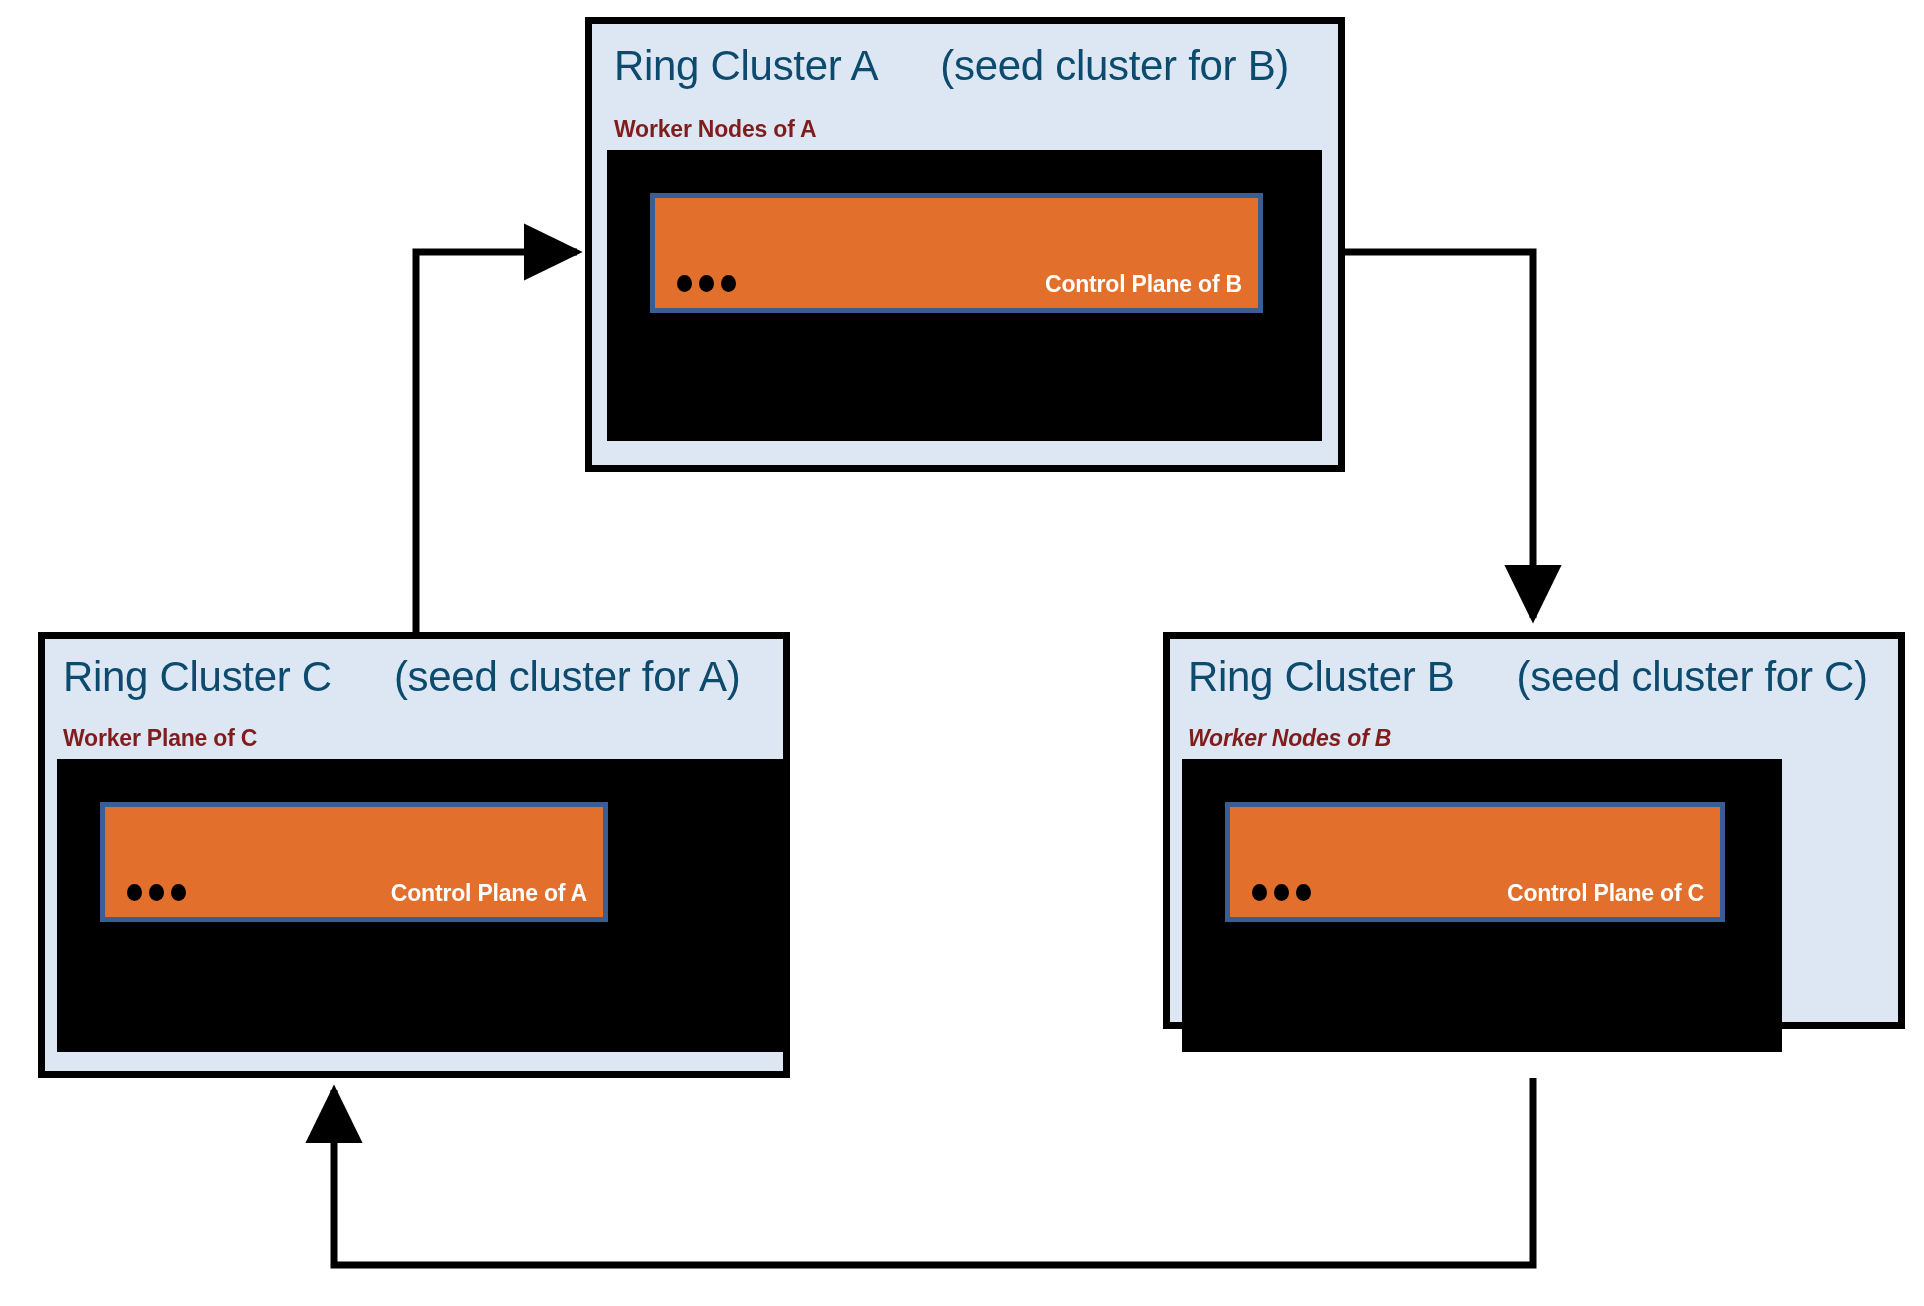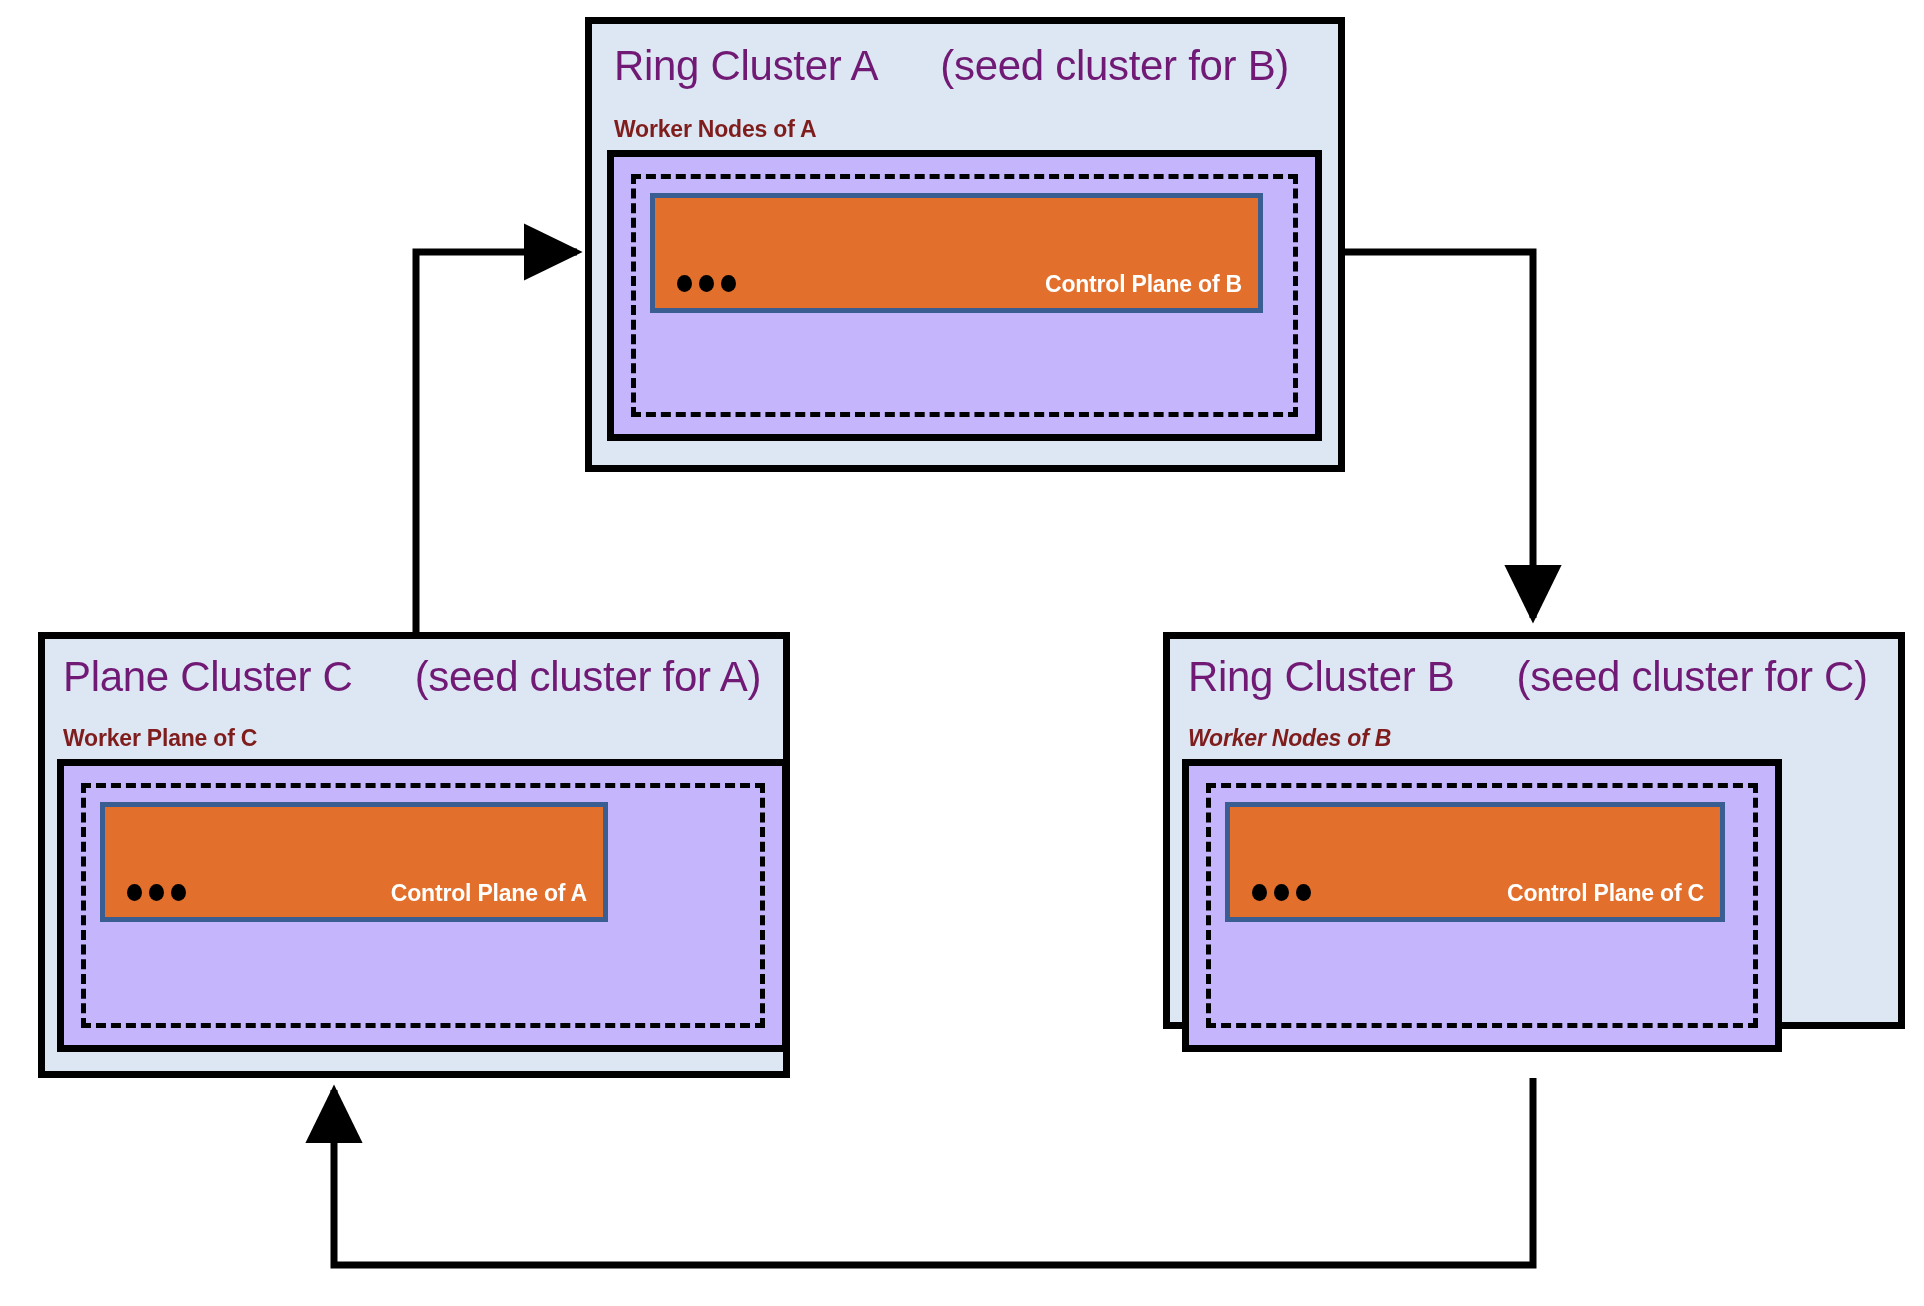--- a/index.html
+++ b/index.html
@@ -33,21 +33,21 @@
   .cluster {
     position: absolute;
     box-sizing: border-box;
     background: #dde7f3;
     border: 7px solid #000000;
     z-index: 2;
   }
   .cluster-title {
     position: absolute;
     white-space: nowrap;
-    color: #701a75;
+    color: #0c4a6e;
     font-size: 42px;
     font-weight: 400;
     letter-spacing: -0.3px;
   }
   .cluster-title .ct-name { }
   .cluster-title .ct-seed {
     margin-left: 62px;
   }
   .worker-label {
     position: absolute;
@@ -55,21 +55,21 @@
     color: #7f1d1d;
     font-size: 23px;
     font-weight: 700;
     letter-spacing: -0.2px;
   }
 
   
   .worker-box {
     position: absolute;
     box-sizing: border-box;
-    background: #c4b5fd;
+    background: #000000;
     border: 7px solid #000000;
   }
   
   .node-dashed {
     position: absolute;
     box-sizing: border-box;
     border: 5px dashed #000000;
     background: transparent;
   }
   
@@ -144,21 +144,21 @@
             <i></i>
             <i></i>
         </div>
         <div class="cp-label">Control Plane of B</div>
       </div>
     </div>
   </div>
 
   <div id="cluster-c" class="cluster">
     <div class="cluster-title" style="left:18px; top:14px;">
-      <span class="ct-name">Plane Cluster C</span><span class="ct-seed">(seed cluster for A)</span>
+      <span class="ct-name">Ring Cluster C</span><span class="ct-seed">(seed cluster for A)</span>
     </div>
 
     <div class="worker-label" style="left:18px; top:86px;">Worker Plane of C</div>
 
     <div class="worker-box" style="left:12px; top:120px; width:732px; height:293px;">
       <div class="node-dashed" style="left:17px; top:17px; right:17px; bottom:17px;"></div>
       <div class="control-plane" style="left:36px; top:36px; width:508px; height:120px;">
         <div class="cp-dots">
           <i></i>
             <i></i>

